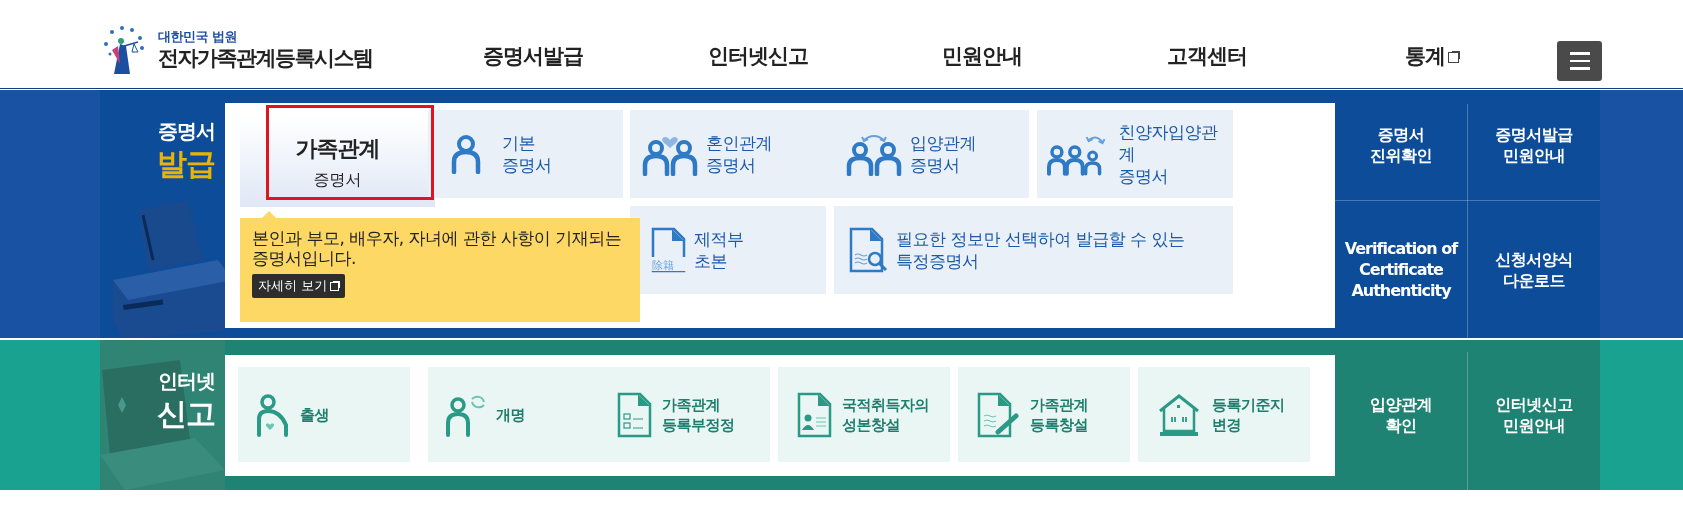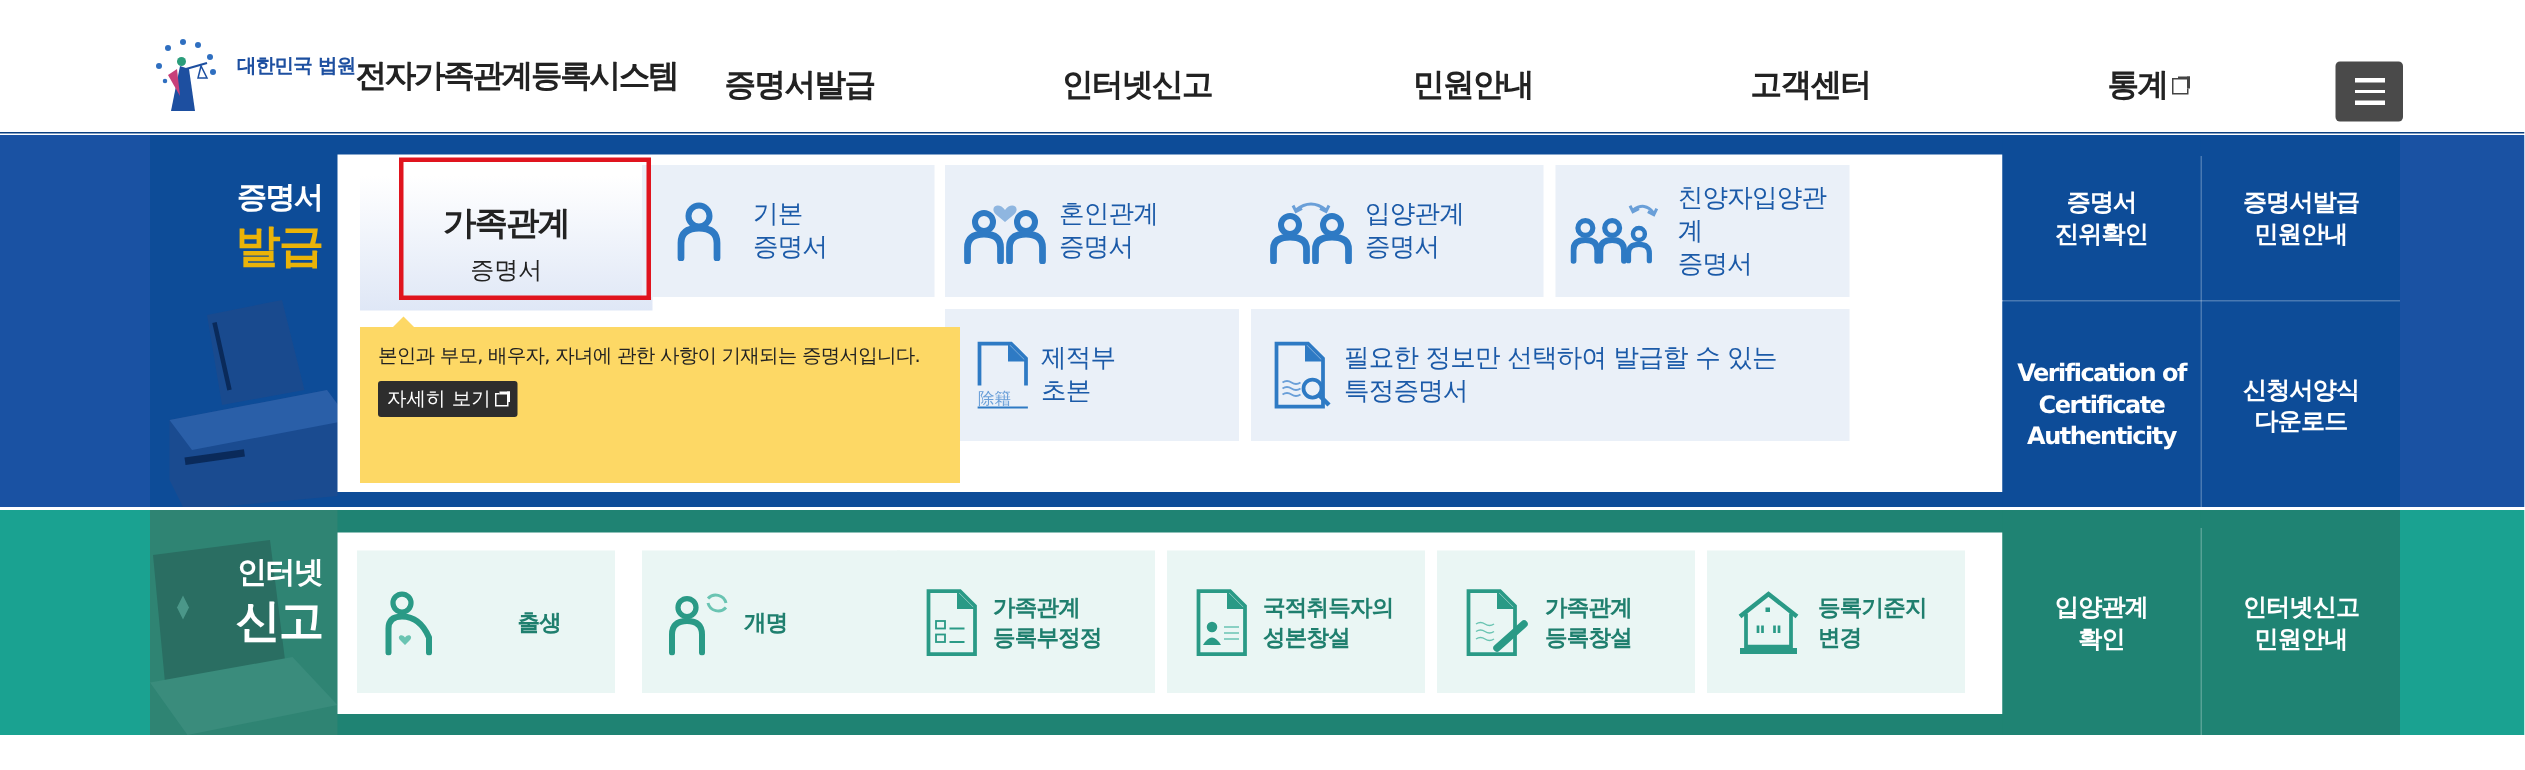--- a/index.html
+++ b/index.html
@@ -2,21 +2,21 @@
 <html><head>
 <meta charset="utf-8">
 <style>
   * { box-sizing: border-box; margin: 0; padding: 0; }
   body { width: 1683px; height: 513px; background: #ffffff; font-family: "DejaVu Sans", "Liberation Sans", sans-serif; overflow: hidden; position: relative; color: #222; }
 
   
   .header { position: absolute; left: 0; top: 0; width: 1683px; height: 89px; background: #fff; border-bottom: 1px solid #0b3f80; }
   .logo { position: absolute; left: 100px; top: 22px; height: 56px; display: flex; align-items: center; }
   .logo-emblem { width: 46px; height: 52px; position: relative; margin-right: 12px; }
-  .logo-text { display: flex; flex-direction: row; }
+  .logo-text { display: flex; flex-direction: column; }
   .logo-sub { font-size: 13px; font-weight: bold; color: #1d4fa0; letter-spacing: -0.5px; line-height: 16px; }
   .logo-main { font-size: 21px; font-weight: bold; color: #222; letter-spacing: -1.5px; line-height: 26px; }
   .nav-item { position: absolute; top: 42px; font-size: 21px; font-weight: bold; color: #222; letter-spacing: -1px; cursor: pointer; }
   .ext-icon { display: inline-block; width: 11px; height: 11px; border: 1.5px solid #444; margin-left: 3px; position: relative; vertical-align: middle; }
   .ext-icon::after { content: ""; position: absolute; right: -2px; top: -2px; width: 6px; height: 6px; border-top: 2px solid #444; border-right: 2px solid #444; background: #fff; }
   .menu-btn { position: absolute; left: 1557px; top: 41px; width: 45px; height: 40px; background: #4a4a4a; border-radius: 3px; display: flex; flex-direction: column; align-items: center; justify-content: center; gap: 5px; cursor: pointer; }
   .menu-btn span { display: block; width: 20px; height: 2.5px; background: #fff; }
 
   
   .cert-section { position: absolute; left: 0; top: 90px; width: 1683px; height: 248px; background: #1a52a3; }
@@ -31,21 +31,21 @@
   .card .txt { font-size: 17px; color: #1b5aa8; line-height: 22px; letter-spacing: -0.5px; }
   .card .icon { margin-right: 8px; }
 
   .featured { position: absolute; left: 15px; top: 14px; width: 195px; height: 90px; background: linear-gradient(#fff, #dfe7f6); display: flex; flex-direction: column; align-items: center; justify-content: center; cursor: pointer; }
   .featured-box { position: absolute; left: 266px; top: 115px; width: 168px; height: 95px; border: 3px solid #e0141e; }
   .featured .t1 { font-size: 22px; font-weight: bold; color: #222; letter-spacing: -1px; }
   .featured .t2 { font-size: 16px; color: #222; margin-top: 6px; }
 
   .tooltip { position: absolute; left: 15px; top: 115px; width: 400px; height: 104px; background: #fdd865; padding: 10px 12px; }
   .tooltip::before { content: ""; position: absolute; left: 22px; top: -7px; border-left: 7px solid transparent; border-right: 7px solid transparent; border-bottom: 7px solid #fdd865; }
-  .tooltip .desc { font-size: 13px; color: #222; line-height: 20px; letter-spacing: -0.5px; }
+  .tooltip .desc { font-size: 17px; color: #222; line-height: 20px; letter-spacing: -0.5px; }
   .tooltip .more { display: inline-flex; align-items: center; margin-top: 6px; background: #2d2d2d; color: #fff; font-size: 13px; padding: 3px 6px; border-radius: 2px; cursor: pointer; }
   .tooltip .more .ext-icon { border-color: #fff; width: 9px; height: 9px; }
   .tooltip .more .ext-icon::after { border-color: #fff; background: #2d2d2d; width: 5px; height: 5px; }
 
   .side-btn { position: absolute; display: flex; align-items: center; justify-content: center; text-align: center; color: #fff; font-weight: bold; font-size: 16px; line-height: 21px; letter-spacing: -0.5px; cursor: pointer; }
   .side-btn.blue { background: #0d4c98; }
   .vdiv { position: absolute; width: 1px; background: rgba(255,255,255,0.25); }
   .hdiv { position: absolute; height: 1px; background: rgba(255,255,255,0.25); }
 
   
@@ -247,21 +247,21 @@
     <svg style="position:absolute;left:0;top:20px;" width="125" height="130" viewBox="0 0 125 130">
       <path d="M2 10 L80 0 L90 80 L10 95 Z" fill="#2a6e62"></path>
       <path d="M0 95 L95 78 L125 110 L25 130 Z" fill="#3a8c7c"></path>
       <path d="M18 45 l4 -8 l4 8 l-4 8 z" fill="#5aa89a" opacity="0.7"></path>
     </svg>
     <span class="l1">인터넷</span>
     <span class="l2">신고</span>
   </div>
 
   <div class="report-panel">
-    <div class="gcard" style="left:13px;gap:45px;">
+    <div class="gcard" style="left:13px;">
       <svg width="34" height="44" viewBox="0 0 34 44">
         <circle cx="12" cy="9" r="6" fill="none" stroke="#2a9a86" stroke-width="3.5"></circle>
         <path d="M3 42 L3 26 Q3 18 12 18 Q24 18 30 32 L30 42" fill="none" stroke="#2a9a86" stroke-width="4" stroke-linecap="round"></path>
         <path d="M14 32 c-2 -3 -6 -1 -3 2 l3 3 l3 -3 c3 -3 -1 -5 -3 -2z" fill="#6ac4b2"></path>
       </svg>
       <div class="txt">
           <div>출생</div>
         </div>
     </div>
     <div class="gcard" style="left:203px;align-items:center;">

